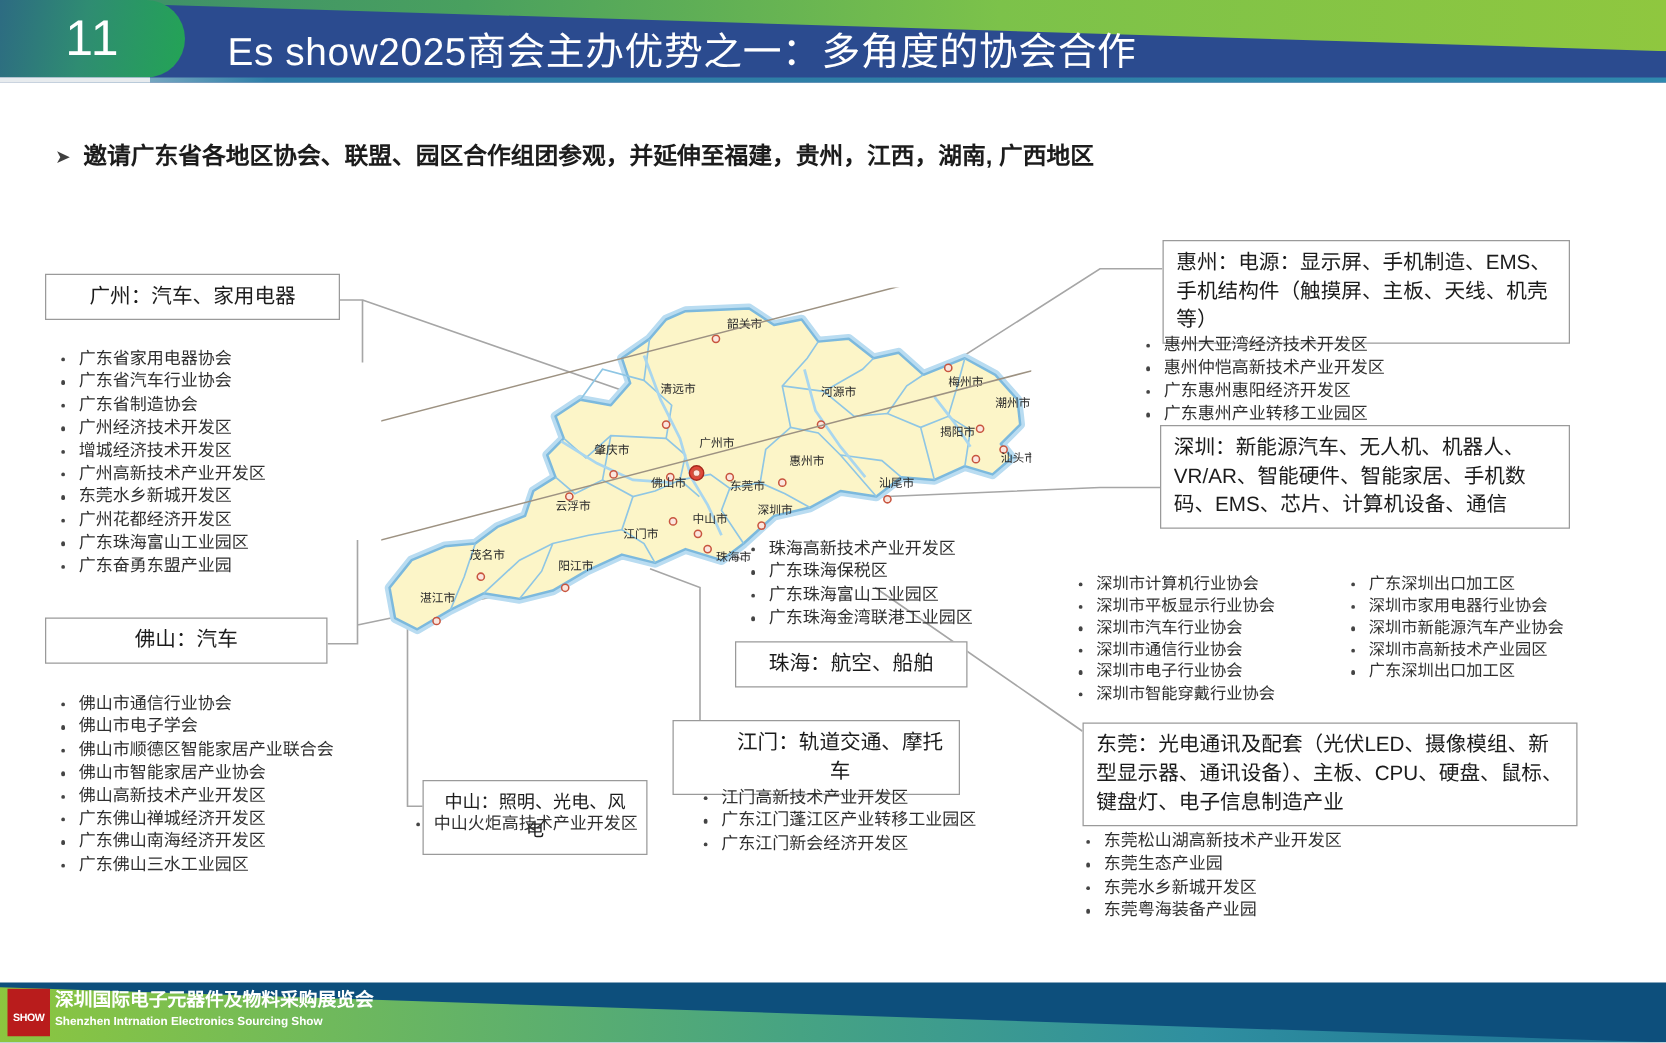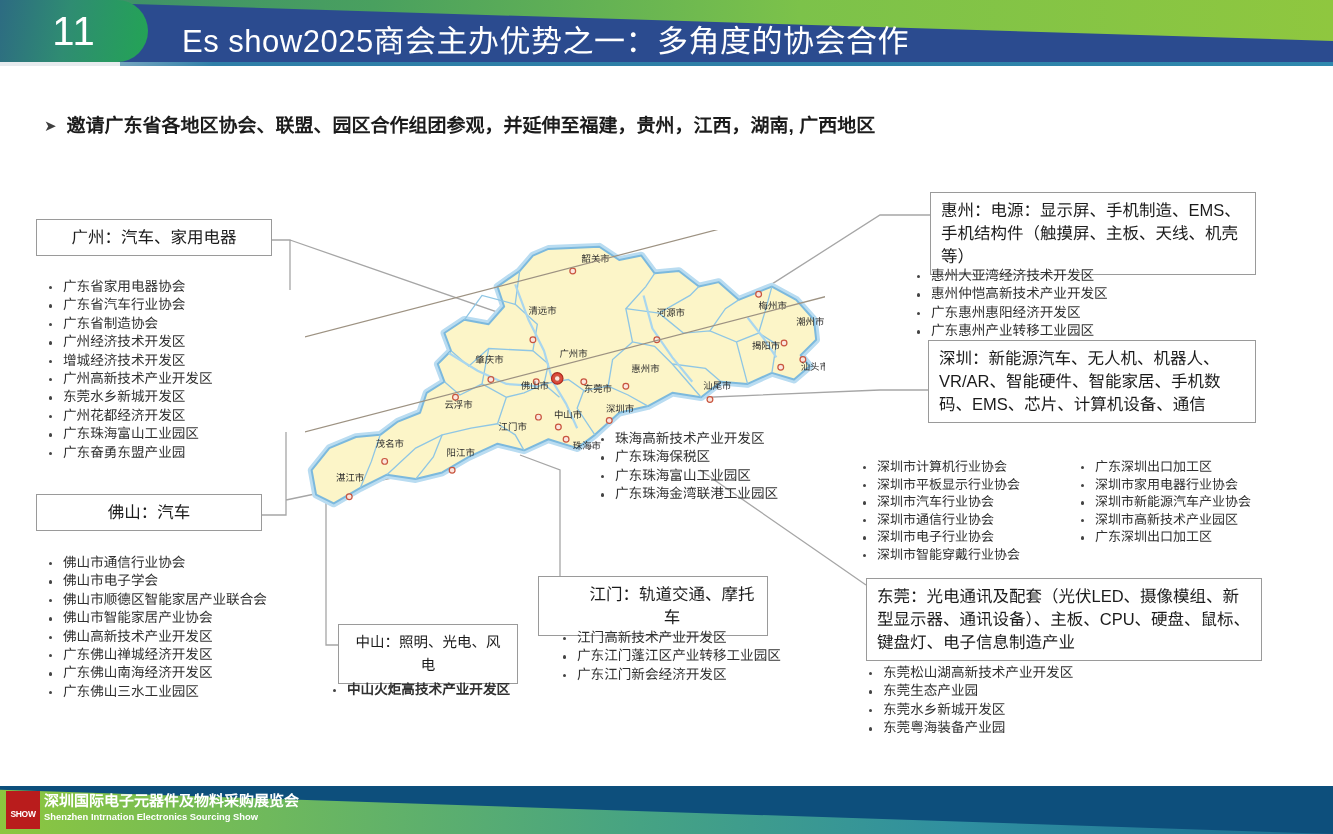--- a/index.html
+++ b/index.html
@@ -249,21 +249,21 @@
         <li>佛山高新技术产业开发区</li>
         <li>广东佛山禅城经济开发区</li>
         <li>广东佛山南海经济开发区</li>
         <li>广东佛山三水工业园区</li>
       </ul>
   </div>
 
   <div class="box center" style="left:338px;top:624px;width:180px;">
     <div class="bt" style="font-size:14.5px;">中山：照明、光电、风电</div>
   </div>
-  <div class="blist" style="left:330px;top:681px;font-weight:bold;">
+  <div class="blist" style="left:330px;top:650px;">
     <ul>
         <li>中山火炬高技术产业开发区</li>
       </ul>
   </div>
 
   <div class="box center" style="left:538px;top:576px;width:230px;padding-left:38px;">
     <div class="bt">江门：轨道交通、摩托车</div>
   </div>
   <div class="blist" style="left:560px;top:629px;">
     <ul>
@@ -273,20 +273,23 @@
       </ul>
   </div>
 
   <div class="blist" style="left:598px;top:430px;">
     <ul>
         <li>珠海高新技术产业开发区</li>
         <li>广东珠海保税区</li>
         <li>广东珠海富山工业园区</li>
         <li>广东珠海金湾联港工业园区</li>
       </ul>
+  </div>
+  <div class="box center" style="left:588px;top:513px;width:186px;">
+    <div class="bt">珠海：航空、船舶</div>
   </div>
 
   <div class="box" style="left:930px;top:164px;width:326px;margin-top:28px;">
     <div class="bt">惠州：电源：显示屏、手机制造、EMS、手机结构件（触摸屏、主板、天线、机壳等）</div>
   </div>
   <div class="blist" style="left:914px;top:267px;">
     <ul>
         <li>惠州大亚湾经济技术开发区</li>
         <li>惠州仲恺高新技术产业开发区</li>
         <li>广东惠州惠阳经济开发区</li>

